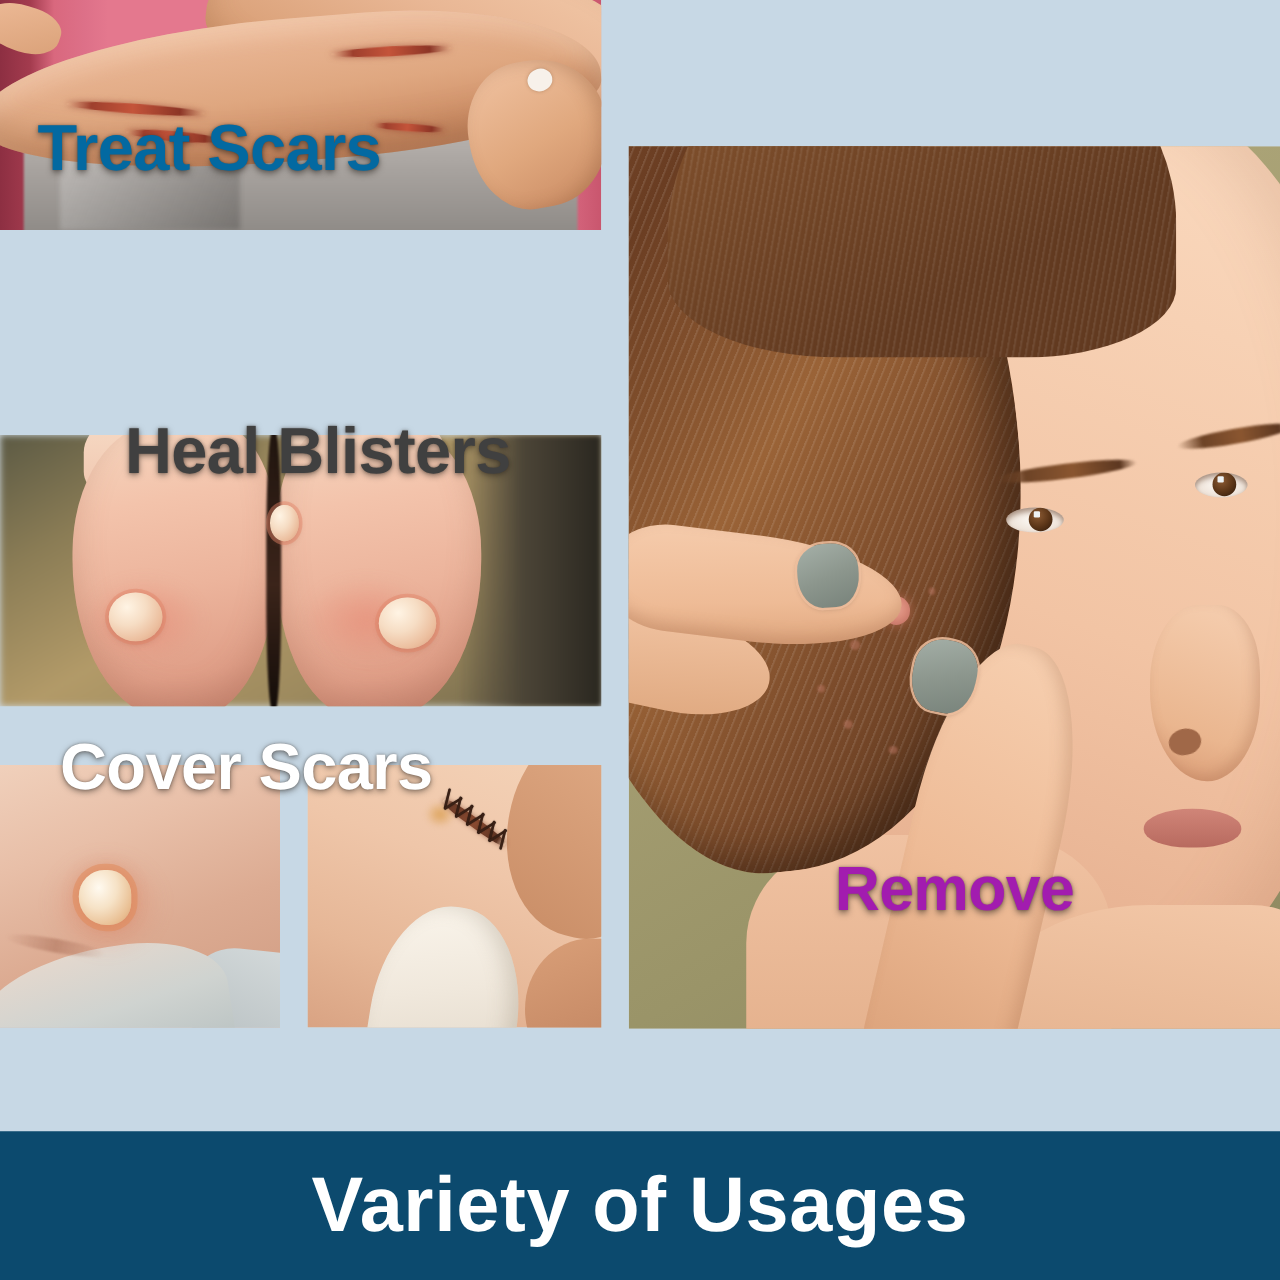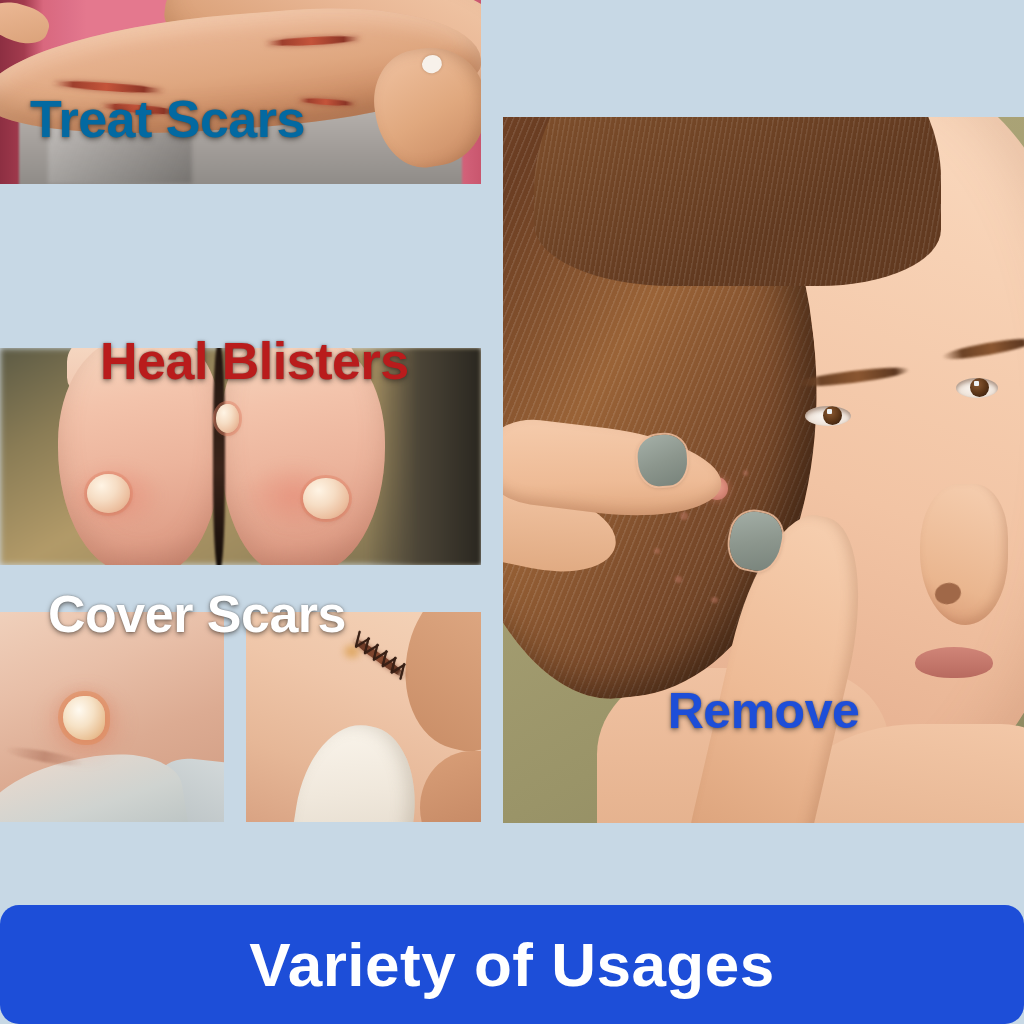--- a/index.html
+++ b/index.html
@@ -312,21 +312,21 @@
   <div class="ankleR"></div>
   <div class="heel hL"></div>
   <div class="heel hR"></div>
   <div class="gap"></div>
   <div class="redL"></div>
   <div class="redR"></div>
   <div class="blister b1"></div>
   <div class="blister b2"></div>
   <div class="blister b3"></div>
 </div>
-<div class="cap" id="cap2" style="color: #b91c1c;">Heal Blisters</div>
+<div class="cap" id="cap2" style="color: #404040;">Heal Blisters</div>
 
 <div class="panel" id="p3a">
   <div class="bgfill"></div>
   <div class="sideGrey"></div>
   <div class="heelEdge"></div>
   <div class="redArea"></div>
   <div class="wBlister"></div>
   <div class="crease"></div>
 </div>
 
@@ -376,19 +376,19 @@
   <div class="spot sp2"></div>
   <div class="spot sp3"></div>
   <div class="spot sp4"></div>
   <div class="spot sp5"></div>
   <div class="fingerB"></div>
   <div class="fingerA"></div>
   <div class="nailg n1"></div>
   <div class="fingerC"></div>
   <div class="nailg n2"></div>
 </div>
-<div class="cap" id="cap4" style="color: #1d4ed8;">
+<div class="cap" id="cap4" style="color: #a21caf;">
   <span>Remove</span><br>
 </div>
 
-<div id="banner" style="background: #1d4ed8; border-radius: 19px;">
+<div id="banner" style="background: #0c4a6e;">
   <div id="bannerText" style="color: rgb(255, 255, 255);">Variety of Usages</div>
 </div>
 
 </body></html>

